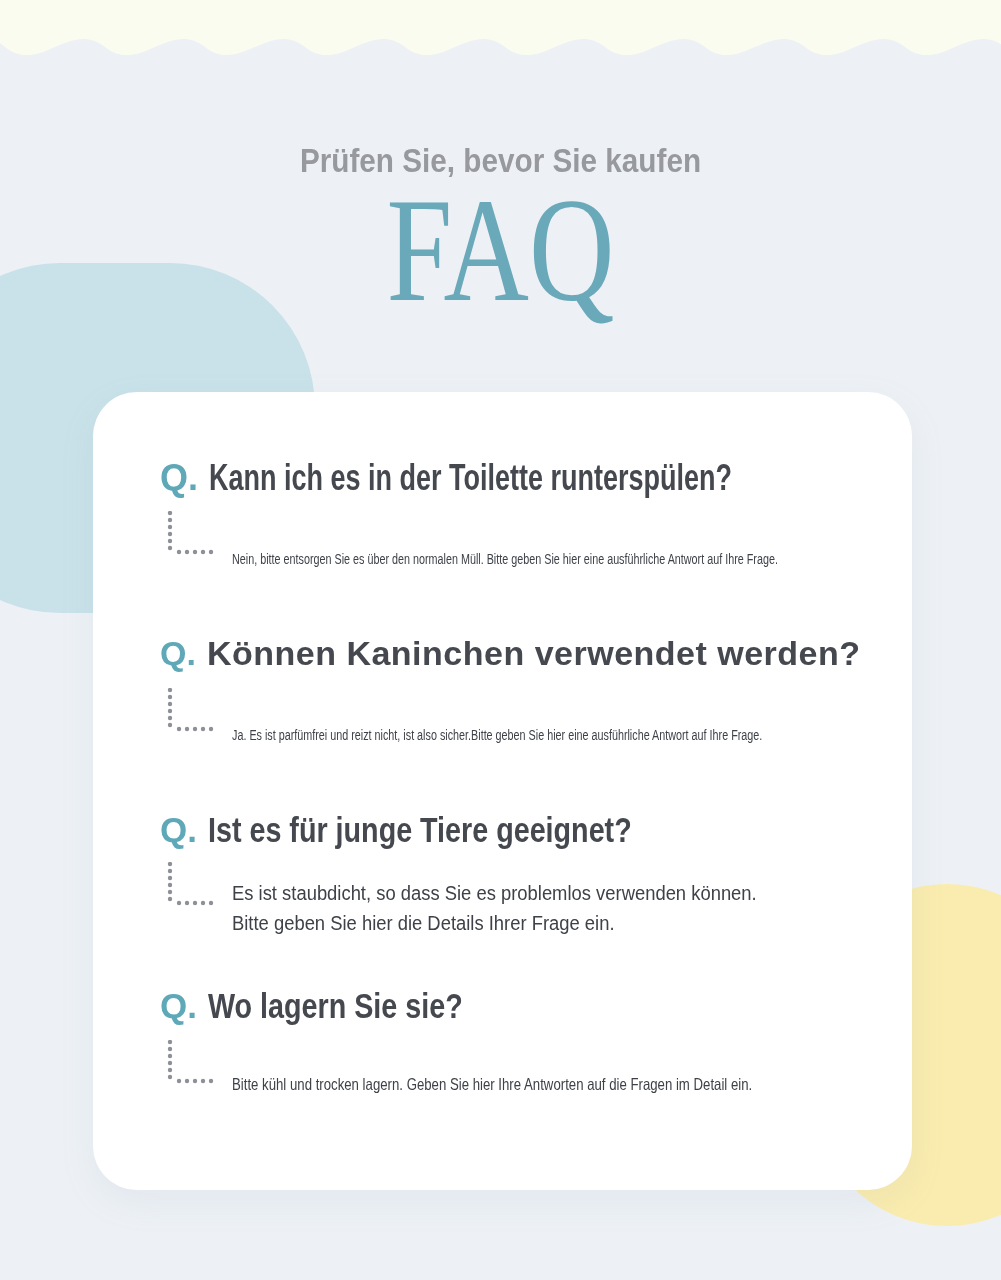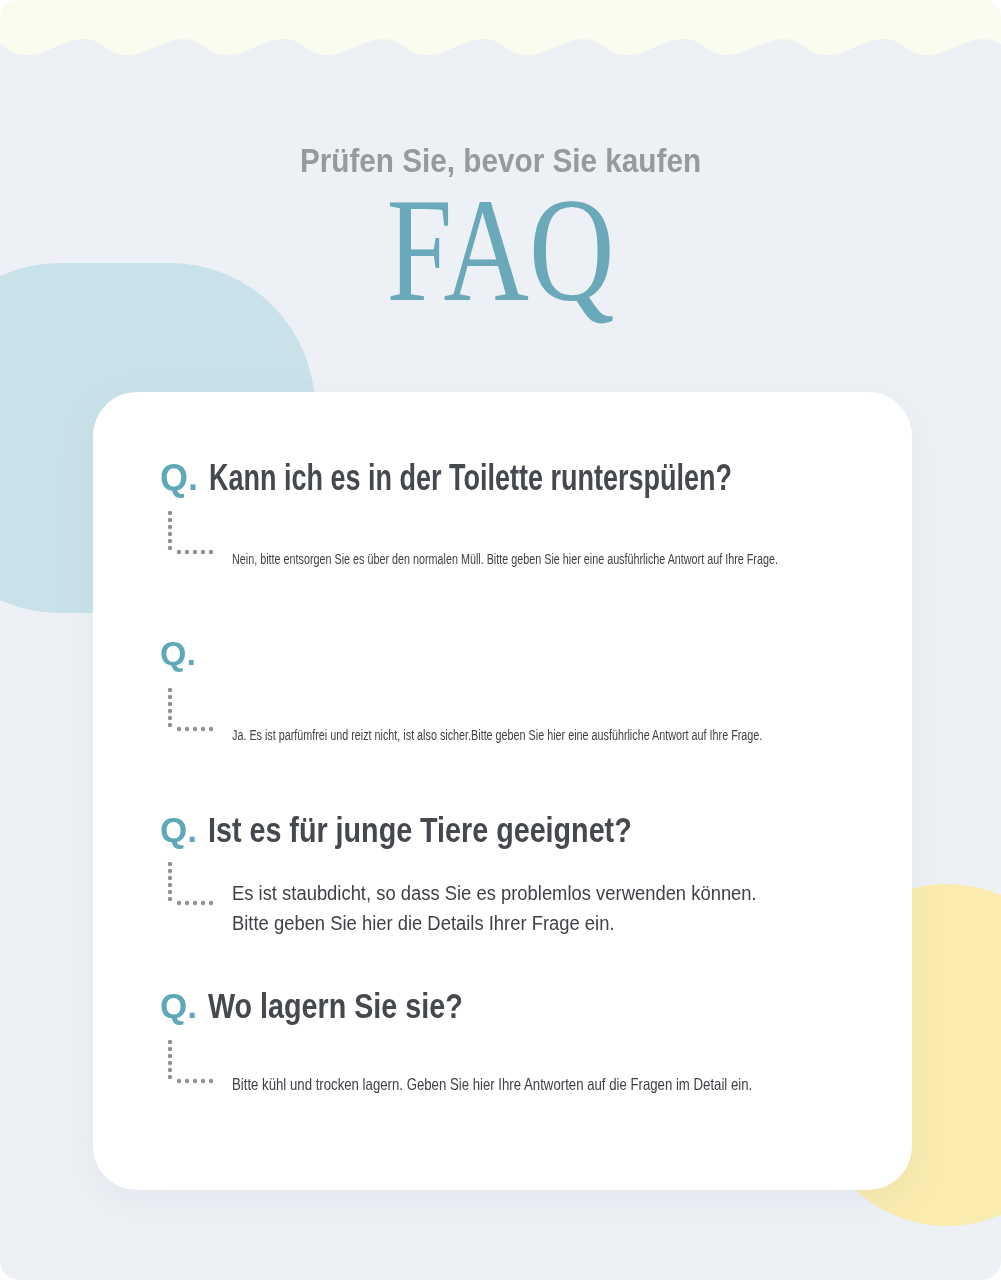--- a/index.html
+++ b/index.html
@@ -15,21 +15,20 @@
     --blob-blue:#c9e2e9;
     --blob-yellow:#faecae;
   }
   html,body{margin:0;padding:0;background:#fff;}
   .canvas{
     position:relative;
     width:1001px;height:1280px;
     background:var(--bg);
     overflow:hidden;
     font-family:"Liberation Sans", sans-serif;
-    border-radius:19px;
   }
   
   .top-wave{position:absolute;top:0;left:0;width:1001px;height:60px;display:block;}
   
   .blob-blue{
     position:absolute;left:-85px;top:263px;width:400px;height:350px;
     background:var(--blob-blue);border-radius:145px;
   }
   .blob-yellow{
     position:absolute;left:812px;top:884px;width:270px;height:342px;
@@ -134,20 +133,21 @@
         <circle cx="36" cy="41" r="2.2"></circle>
           <circle cx="44" cy="41" r="2.2"></circle>
       </g>
     </svg>
     <div class="answer">Nein, bitte entsorgen Sie es über den normalen Müll. Bitte geben Sie hier eine ausführliche Antwort auf Ihre Frage.</div>
   </div>
 
   <div class="faq-item item-2">
     <div class="q-row">
       <span class="q-mark">Q.</span>
+      <span class="q-text">Können Kaninchen verwendet werden?</span>
     </div>
     <svg class="arrow" viewBox="0 0 52 46" aria-hidden="true">
       <g fill="#8d9197">
         <circle cx="3" cy="2" r="2.2"></circle>
           <circle cx="3" cy="9" r="2.2"></circle>
           <circle cx="3" cy="16" r="2.2"></circle>
         <circle cx="3" cy="23" r="2.2"></circle>
           <circle cx="3" cy="30" r="2.2"></circle>
           <circle cx="3" cy="37" r="2.2"></circle>
         <circle cx="12" cy="41" r="2.2"></circle>

